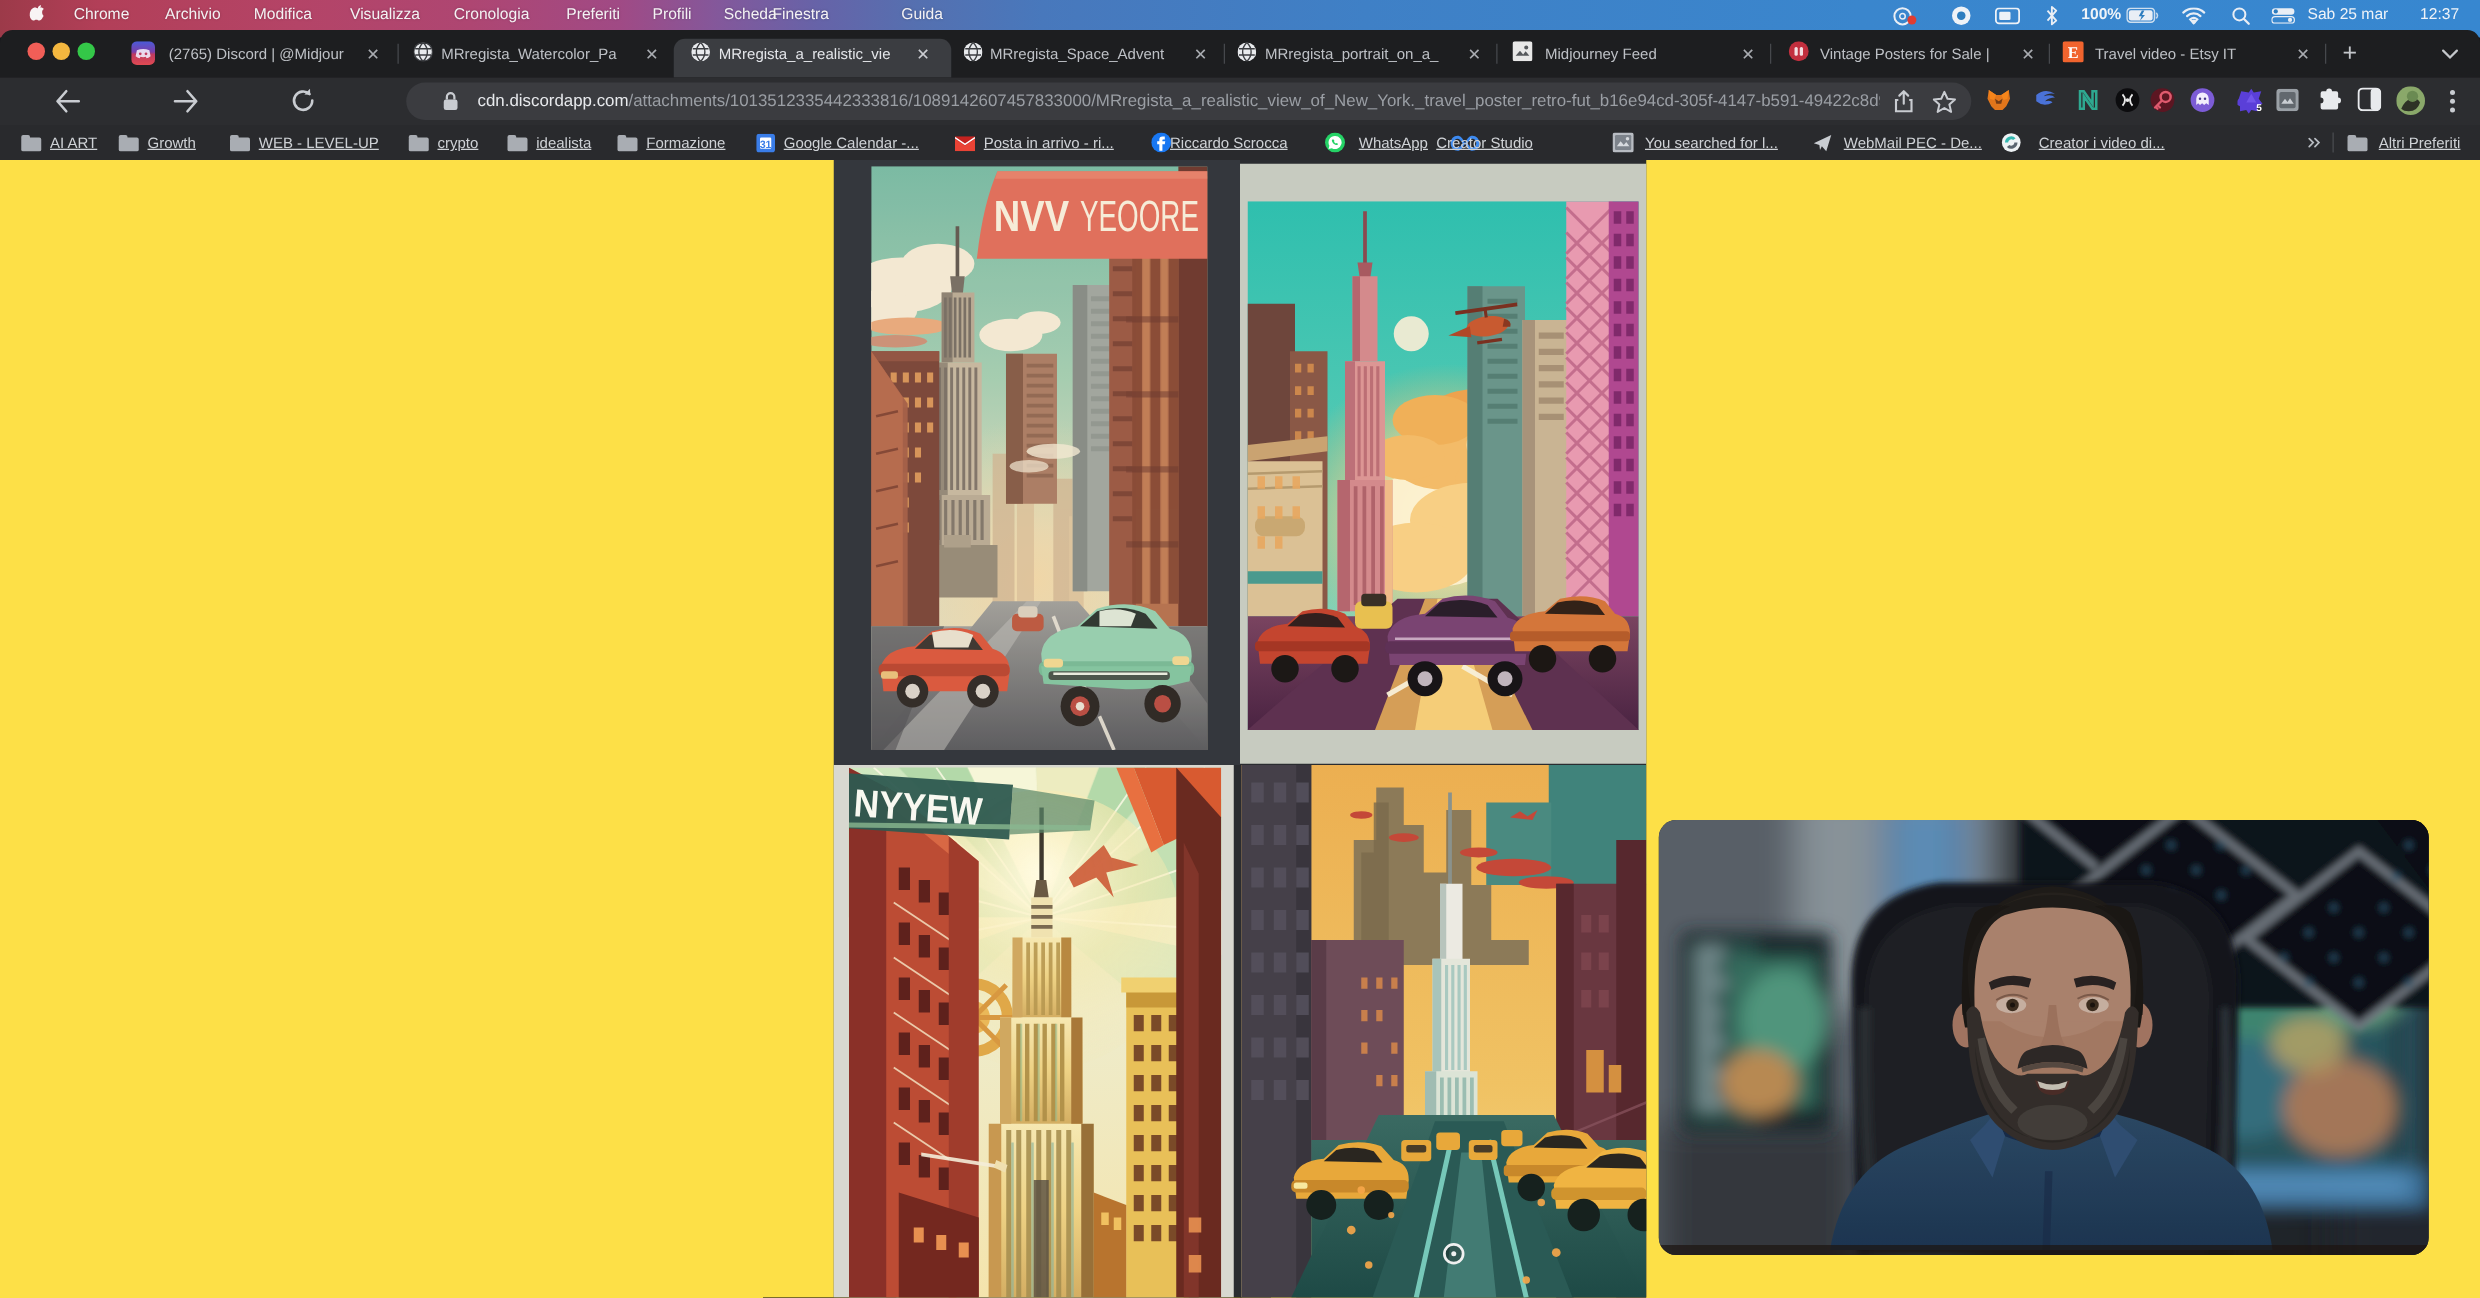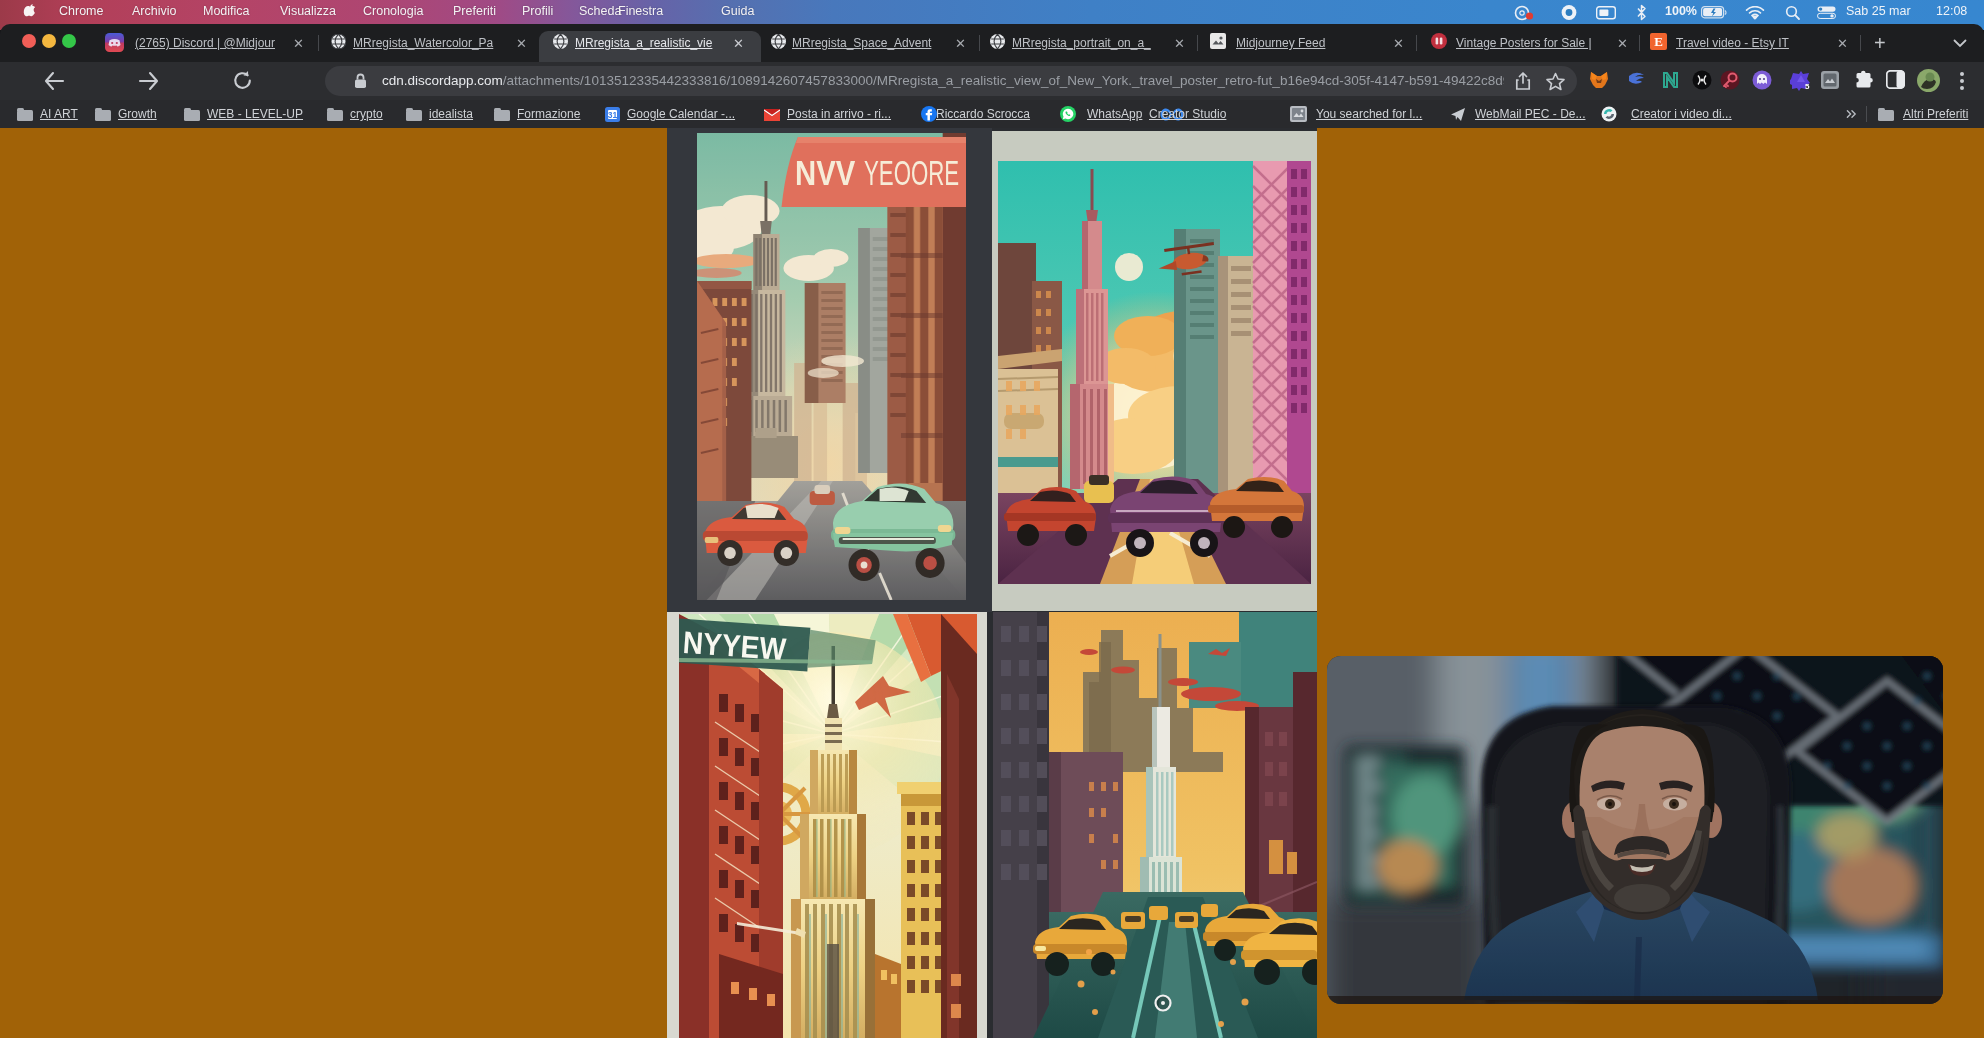--- a/index.html
+++ b/index.html
@@ -10,36 +10,36 @@
 #menubar {
   position:absolute; left:0; top:0; width:1984px; height:24px;
   background:linear-gradient(90deg,#9c3a49 0%,#b23f58 4%,#b44467 12%,#ae4672 19%,#a04a85 25%,#83589b 29%,#6663a8 33%,#5570b0 37%,#4878bc 42%,#3f80c6 55%,#3a86cd 75%,#3787d0 100%);
 }
 .mitem { position:absolute; top:4px; color:#f4f2f4; font-size:12.5px; font-weight:500; text-shadow:0 0 2px rgba(0,0,0,.25); white-space:nowrap; }
 .mitem.b { font-weight:400; }
 .mstat { position:absolute; top:4px; color:#eef3f8; font-size:12.5px; font-weight:500; white-space:nowrap; }
 
 #tabbar { position:absolute; left:0; top:24px; width:1984px; height:38px; background:#1d1e20; border-radius:10px 10px 0 0; }
 .tl-dot { position:absolute; width:14px; height:14px; border-radius:50%; top:10px; }
-.tab-txt { position:absolute; top:12px; font-size:12px; color:#bdc0c5; white-space:nowrap; overflow:hidden;text-decoration:underline; }
+.tab-txt { position:absolute; top:12px; font-size:12px; color:#bdc0c5; white-space:nowrap; overflow:hidden; }
 .tab-x { position:absolute; top:12px; font-size:13px; color:#a8abb0; }
 .tab-sep { position:absolute; top:11px; width:1px; height:16px; background:#46484c; }
 #activetab { position:absolute; left:539px; top:7px; width:222px; height:31px; background:#3b3d41; border-radius:9px 9px 0 0; }
 
 #toolbar { position:absolute; left:0; top:62px; width:1984px; height:38px; background:#2c2d30; }
 #omnibox { position:absolute; left:325px; top:4px; width:1252px; height:30px; background:#3b3c40; border-radius:15px; }
 
 #bookmarks { position:absolute; left:0; top:100px; width:1984px; height:28px; background:#292a2d; }
 .bm { position:absolute; top:7px; font-size:12px; color:#cfd2d6; white-space:nowrap;text-decoration:underline; }
 .bmf { position:absolute; top:8px; width:16px; height:12px; }
 
 .folder { width:16px; height:11px; background:#a9adb3; border-radius:1.5px; position:relative; margin-top:2px; }
 .folder:before { content:""; position:absolute; left:0; top:-2px; width:7px; height:3px; background:#a9adb3; border-radius:1.5px 1.5px 0 0; }
 
-#content { position:absolute; left:0; top:128px; width:1984px; height:910px; background:#a16207; }
+#content { position:absolute; left:0; top:128px; width:1984px; height:910px; background:#fde047; }
 </style>
 </head>
 <body>
 <div id="stage">
 
   <div class="abs" style="left:0;top:24px;width:1984px;height:6px;background:linear-gradient(90deg,#9c3a49 0%,#b23f58 4%,#b44467 12%,#ae4672 19%,#a04a85 25%,#83589b 29%,#6663a8 33%,#5570b0 37%,#4878bc 42%,#3f80c6 55%,#3a86cd 75%,#3787d0 100%);"></div>
 
   <div id="menubar">
     <svg class="abs" style="left:23px;top:4px" width="15" height="16" viewBox="0 0 16 16">
         <path fill="#f8f4f4" d="M11.2 1.1c.1.9-.3 1.8-.8 2.4-.6.7-1.5 1.2-2.4 1.1-.1-.9.4-1.8.9-2.4.6-.6 1.6-1.1 2.3-1.1zM13.9 12.1c-.4 1-.6 1.4-1.2 2.2-.8 1.2-1.9 2.6-3.2 2.6-1.2 0-1.5-.8-3.1-.8-1.6 0-2 .8-3.1.8-1.4 0-2.4-1.3-3.2-2.5C-1.1 11.2-.4 7.2 1.6 5.1c1-1.1 2.3-1.7 3.5-1.7 1.2 0 2 .8 3.1.8 1 0 1.6-.8 3.1-.8 1.1 0 2.2.6 3 1.6-2.6 1.4-2.2 5.1-.4 7.1z" transform="scale(.82) translate(1.5,-1.5)"></path>
@@ -86,21 +86,21 @@
         <circle cx="6.5" cy="6.5" r="4.8" fill="none" stroke="#e9eef5" stroke-width="1.6"></circle>
         <path d="M10.2 10.2 L14 14" stroke="#e9eef5" stroke-width="1.8" stroke-linecap="round"></path>
       </svg>
     <svg class="abs" style="left:1817px;top:6px" width="19" height="13" viewBox="0 0 19 13">
         <rect x="0.5" y="0.5" width="18" height="5.2" rx="2.6" fill="#e9eef5"></rect>
         <rect x="0.5" y="7.3" width="18" height="5.2" rx="2.6" fill="none" stroke="#e9eef5" stroke-width="1"></rect>
         <circle cx="3.6" cy="3.1" r="1.7" fill="#2d7dbf"></circle>
         <circle cx="15" cy="9.9" r="1.7" fill="#e9eef5"></circle>
       </svg>
     <div class="mstat" style="left:1846px">Sab 25 mar</div>
-    <div class="mstat" style="left:1936px">12:08</div>
+    <div class="mstat" style="left:1936px">12:37</div>
   </div>
 
   <div id="tabbar">
     <div class="tl-dot" style="left:22px;background:#f15e57"></div>
     <div class="tl-dot" style="left:42px;background:#f4b73f"></div>
     <div class="tl-dot" style="left:62px;background:#34c748"></div>
     <div id="activetab"></div>
 
     <svg class="abs" style="left:105px;top:9px" width="19" height="19" viewBox="0 0 19 19">
         <defs>

